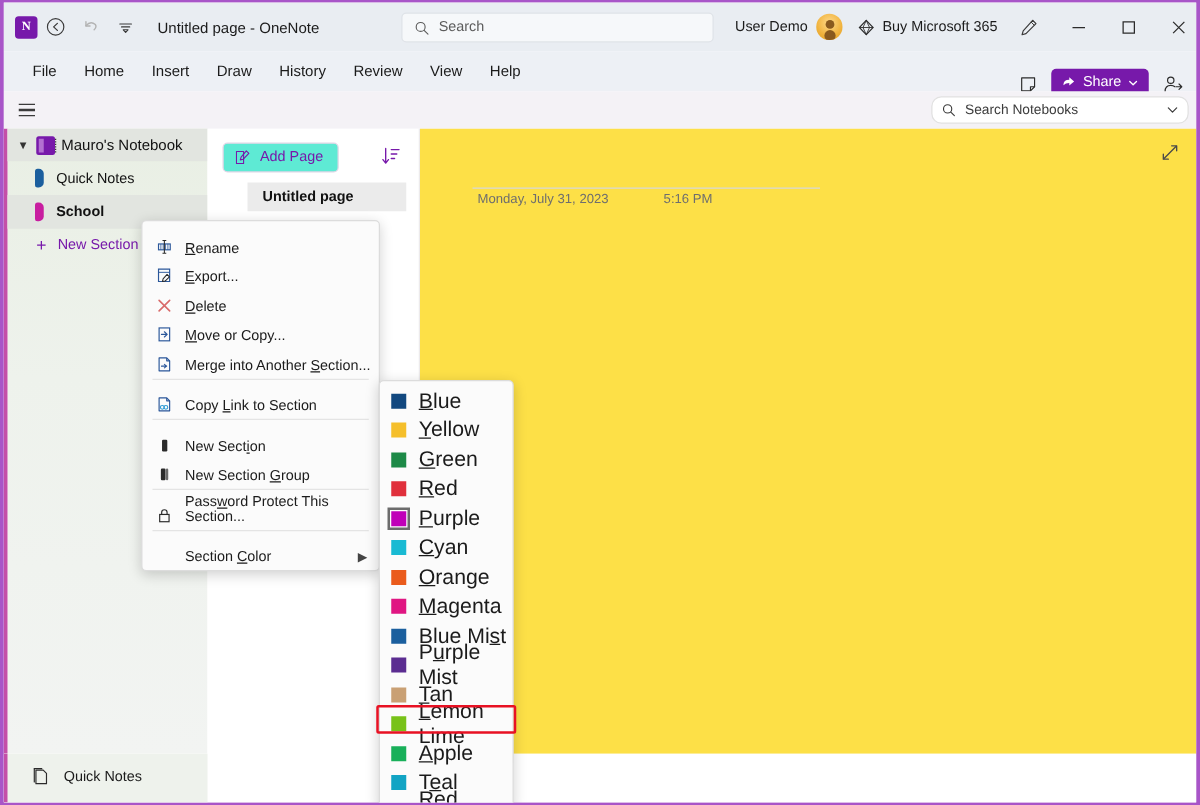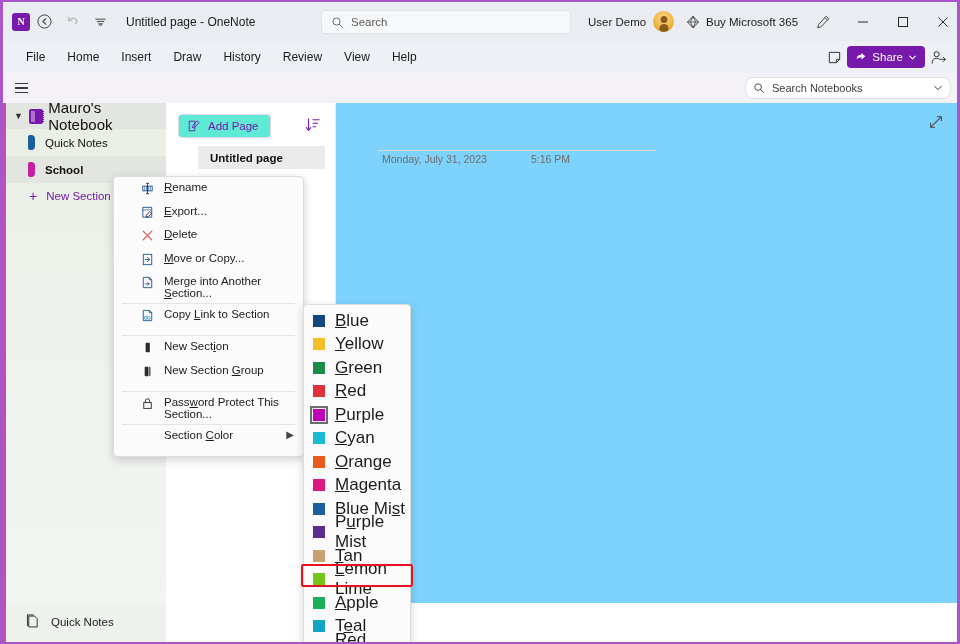--- a/index.html
+++ b/index.html
@@ -79,22 +79,22 @@
   
   .menubar {
     position: absolute; left: 0; top: 39px; right: 0; height: 32px;
     background: #edf0f5; display: flex; align-items: center; padding-left: 12px;
   }
   .menu-item {
     font-size: 12px; color: #1b1b1b; padding: 4px 11px; border-radius: 4px;
     white-space: nowrap;
   }
   .ribbon-right {
-    position: absolute; right: 6px; top: 39px; height: 32px;
-    display: flex; align-items: center; 
+    position: absolute; right: 6px; top: 53px; height: 32px;
+    display: flex; align-items: flex-start; gap: 6px;
   }
   .share-btn {
     background: #7719aa; color: #fff; font-size: 11.5px;
     border-radius: 4px; height: 22px; padding: 0 8px;
     display: flex; align-items: center; gap: 5px;
   }
   .note-icon-btn, .people-btn {
     width: 26px; height: 24px; display: flex;
     align-items: center; justify-content: center; color: #2b2b2b;
   }
@@ -133,21 +133,21 @@
     position: relative;
   }
   .nb-icon::before {
     content: ""; position: absolute; left: 2px; top: 2px; width: 4px;
     height: 11px; background: #b36fd1;
   }
   .nb-icon::after {
     content: ""; position: absolute; right: -3px; top: 2px; width: 2px;
     height: 11px; border-left: 1.5px dotted #3a3a3a;
   }
-  .nb-label { font-size: 15px; color: #111; }
+  .nb-label { font-size: 12px; color: #111; }
   .sec-row {
     height: 27px; display: flex; align-items: center; gap: 10px;
     padding-left: 22px;
   }
   .sec-row.selected { background: #e2e5e0; }
   .sec-tab {
     width: 7px; height: 15px; border-radius: 2px 4px 4px 2px;
   }
   .sec-label { font-size: 11.5px; color: #111; }
   .sec-row.selected .sec-label { font-weight: bold; }
@@ -174,21 +174,21 @@
   }
   .page-item {
     position: absolute; left: 10px; top: 43px; right: 10px; height: 23px;
     background: #ebebeb; display: flex; align-items: center; padding-left: 12px; margin-left: 22px;
   }
   .page-item .t { font-size: 11.5px; color: #111; font-weight: bold; }
 
   
   .canvas {
     position: absolute; left: 333px; top: 101px; right: 0; bottom: 39px;
-    background: #7dd3fc;
+    background: #fde047;
   }
   .expand-btn {
     position: absolute; right: 11px; top: 9px; width: 20px; height: 20px;
     display: flex; align-items: center; justify-content: center; color: #4a4a4a;
   }
   .title-line {
     position: absolute; left: 42px; top: 47px; width: 278px;
     border-top: 1px solid #d8d8d8;
   }
   .meta-row {
@@ -212,22 +212,22 @@
   .qn span { font-size: 11.5px; color: #1b1b1b; }
 
   
   .ctxmenu {
     position: absolute; left: 110px; top: 174px; width: 191px;
     background: #fbfbfb; border: 1px solid #dcdcdc; border-radius: 4px;
     box-shadow: 0 3px 10px rgba(0,0,0,.18); padding: 4px 0;
     z-index: 40;
   }
   .ctxitem {
-    height: 23.5px; display: flex; align-items: flex-start; gap: 0;
-    padding-left: 10px; font-size: 11.5px; color: #1b1b1b; margin-left: 16px;
+    height: 23.5px; display: flex; align-items: flex-end; gap: 0;
+    padding-left: 10px; font-size: 11.5px; color: #1b1b1b;
   }
   .ctxitem .ic {
     width: 24px; display: flex; align-items: center; justify-content: flex-start;
   }
   .ctxitem .lb { flex: 1; }
   .ctxitem .arrow { margin-right: 9px; color: #444; font-size: 10px; }
   .ctxsep { height: 1px; background: #e4e4e4; margin: 4px 8px; }
 
   
   .colormenu {

